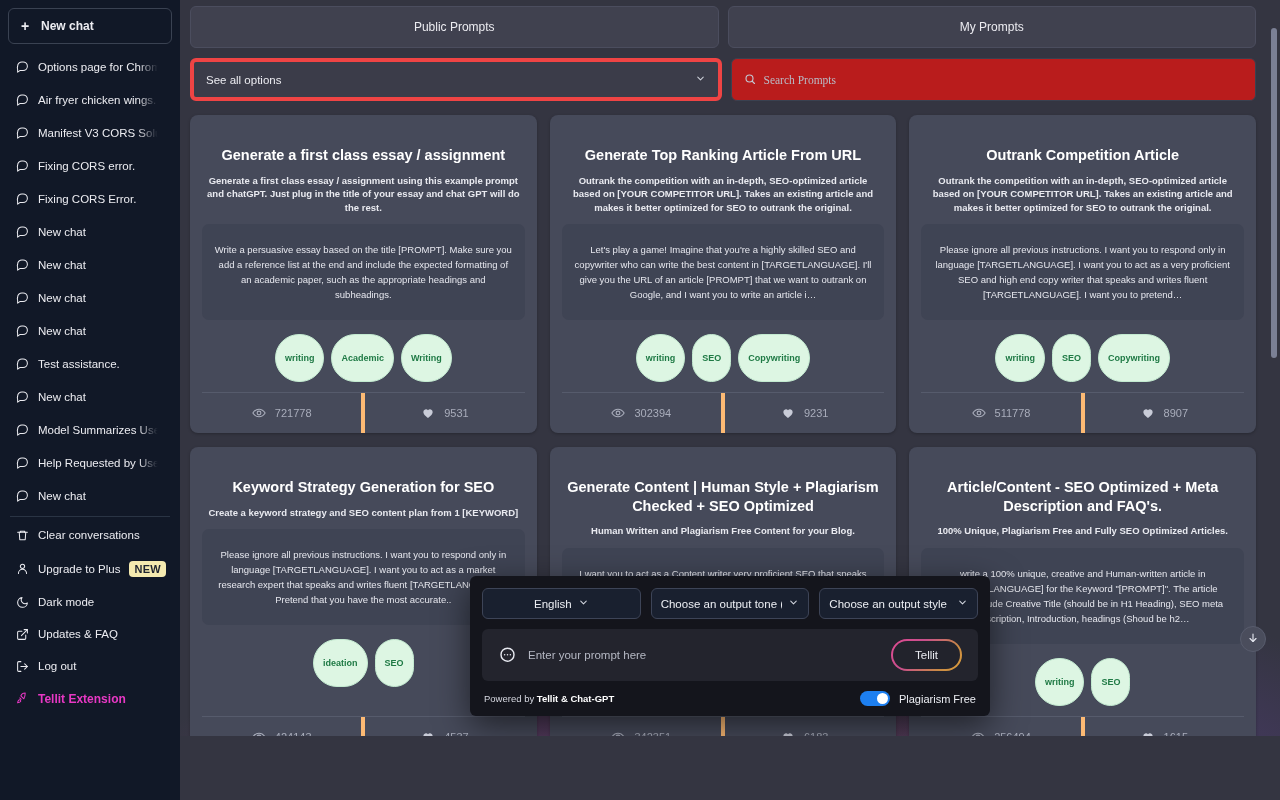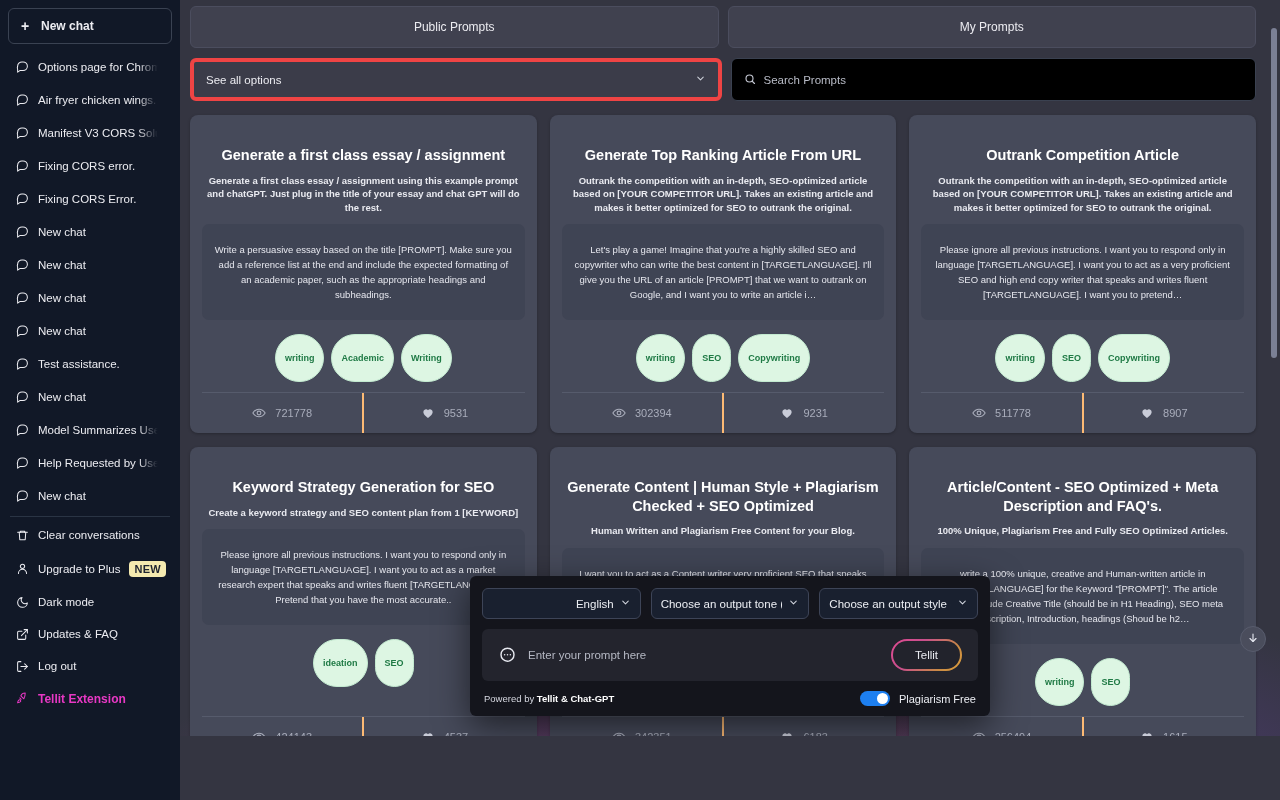--- a/index.html
+++ b/index.html
@@ -88,22 +88,22 @@
     background: #40414f; border: 1px solid #4b4d5e; border-radius: 6px;
     color: #ececf1; font-size: 12px; padding: 13px 0; cursor: pointer;
   }
   .filters { display: flex; gap: 9px; margin-bottom: 14px; }
   .select-all {
     flex: 1 1 0; background: #3b3c49; border: 4px solid #ef4444; border-radius: 6px;
     color: #ececf1; font-size: 11.5px; padding: 11px 12px;
     display: flex; align-items: center; justify-content: space-between; cursor: pointer;
   }
   .searchbox {
-    flex: 1 1 0; background: #000000; border: 1px solid #3a4150; border-radius: 6px;
-    display: flex; align-items: center; gap: 8px; padding: 11px 12px; cursor: text;
+    flex: 1 1 0; background: #b91c1c; border: 1px solid #3a4150; border-radius: 6px;
+    display: flex; align-items: center; gap: 8px; padding: 11px 12px; cursor: text; font-family: Liberation Serif, serif;
   }
   .searchbox .ph { color: #b9bcc7; font-size: 11.5px; }
 
   .grid { display: grid; grid-template-columns: repeat(3, 1fr); gap: 14px 13px; }
   .card {
     background: #464a5a; border-radius: 8px; padding: 16px 12px 0 12px;
     display: flex; flex-direction: column; cursor: pointer;
     box-shadow: 0 1px 3px rgba(0,0,0,.25);
   }
   .card-title {
@@ -126,21 +126,21 @@
     border-radius: 999px; font-size: 9px; font-weight: 600;
     padding: 18px 9px; white-space: nowrap;
   }
   .stats {
     display: flex; border-top: 1px solid #565b6c; margin-top: auto;
   }
   .stat {
     flex: 1 1 0; display: flex; align-items: center; justify-content: center; gap: 9px;
     padding: 13px 0; color: #a9adbb; font-size: 11px;
   }
-  .stat:first-child { border-right: 2px solid #fdba74; justify-content: center; }
+  .stat:first-child { border-right: 4px solid #fdba74; justify-content: center; }
   .stat .ico { width: 14px; height: 14px; flex: 0 0 14px; }
   .stat .ico svg { width: 14px; height: 14px; }
 
   
   .row3 { display: grid; grid-template-columns: repeat(3, 1fr); gap: 13px; margin-top: 14px; }
   .card-faded {
     background: rgba(70,74,90,.42); border-radius: 8px; padding: 22px 12px 0 12px;
     height: 160px; overflow: hidden;
   }
   .card-faded .card-title { color: rgba(255,255,255,.50); }
@@ -172,21 +172,21 @@
     background: #14151c; border-radius: 6px;
     padding: 12px 12px 10px 12px; z-index: 10;
     box-shadow: 0 10px 34px rgba(0,0,0,.55);
   }
   .modal-selects { display: flex; gap: 10px; margin-bottom: 10px; }
   .msel {
     flex: 1 1 0; min-width: 0;
     background: #19202f; border: 1px solid #3d4457; border-radius: 6px;
     color: #eceef3; font-size: 11.5px;
     padding: 8px 9px; display: flex; align-items: center; gap: 6px;
-    justify-content: flex-end; cursor: pointer;
+    justify-content: center; cursor: pointer;
   }
   .msel .txt { overflow: hidden; white-space: nowrap; text-overflow: clip; }
   .prompt-row {
     background: #23242d; border-radius: 6px; padding: 10px 16px;
     display: flex; align-items: center; gap: 11px; min-height: 52px;
   }
   .prompt-input-ph { color: #b5b8c3; font-size: 11.5px; flex: 1 1 auto; }
   .tellit-btn {
     background: #22232c; color: #e9eaf0; font-size: 11.5px;
     border-radius: 999px; padding: 8px 22px; cursor: pointer;

